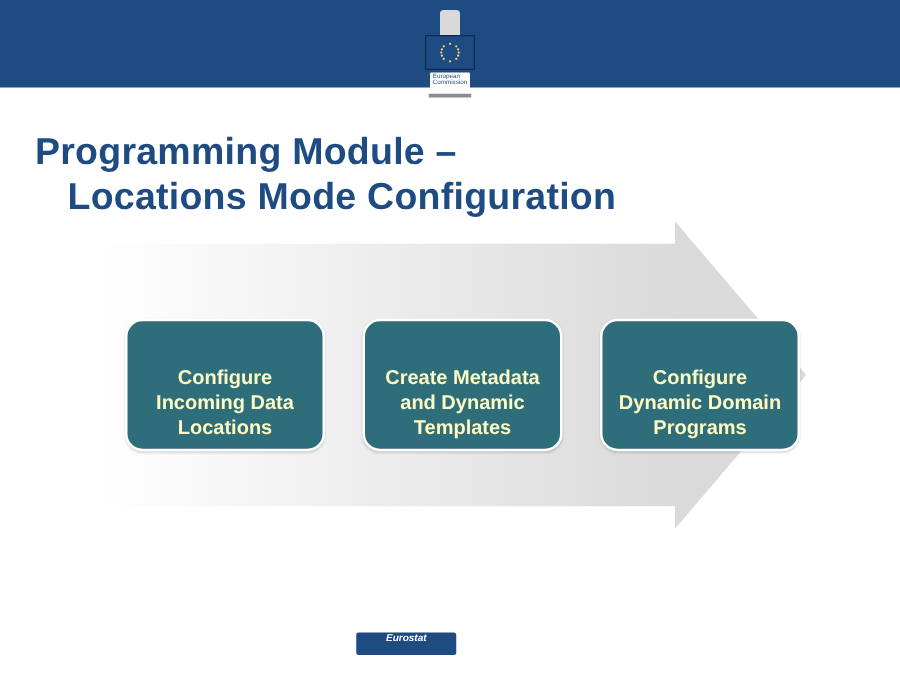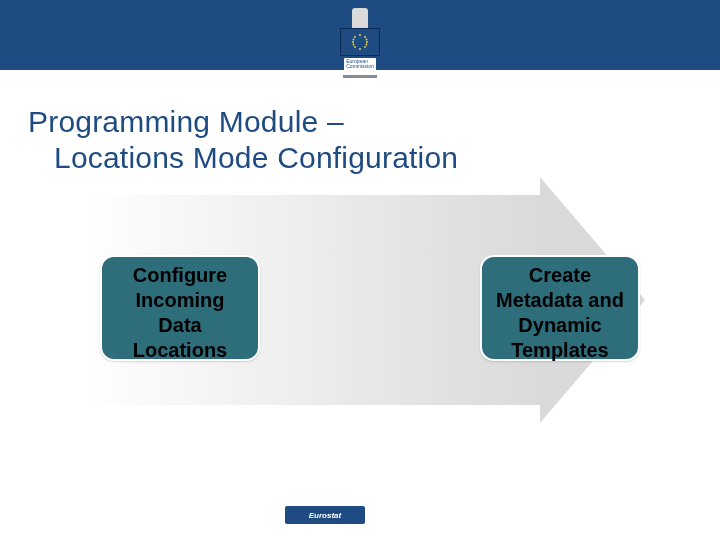--- a/index.html
+++ b/index.html
@@ -12,34 +12,34 @@
 
   
   .logo-wrap { position: absolute; top: 8px; left: 50%; transform: translateX(-50%); width: 86px; height: 84px; display: flex; flex-direction: column; align-items: center; }
   .logo-pillar { width: 16px; height: 22px; background: #d9d9d9; border-top-left-radius: 3px; border-top-right-radius: 3px; margin-bottom: -2px; }
   .logo-flag { width: 40px; height: 28px; background: #1e4b82; display: flex; align-items: center; justify-content: center; border: 1px solid #0d2a52; }
   .logo-flag svg { display: block; }
   .logo-text { margin-top: 2px; background: #fff; padding: 1px 2px; font-size: 5px; line-height: 1.05; color: #1e4b82; text-align: left; border-radius: 1px; }
   .logo-rule { width: 34px; height: 3px; background: #8a8d90; margin-top: 4px; }
 
   
-  .title { position: absolute; top: 104px; left: 28px; right: 20px; font-weight: 400; color: #1e4b82; font-size: 30px; line-height: 1.2; letter-spacing: 0.2px; }
+  .title { position: absolute; top: 104px; left: 28px; right: 20px; font-weight: 700; color: #1e4b82; font-size: 30px; line-height: 1.2; letter-spacing: 0.2px; }
   .title .line2 { display: block; padding-left: 26px; }
 
   
   .arrow-bg { position: absolute; top: 195px; left: 80px; width: 565px; height: 210px; }
   .arrow-body { position: absolute; left: 0; top: 0; width: 460px; height: 210px; background: linear-gradient(90deg, #ffffff 0%, #f0f0f0 40%, #dadada 100%); }
   .arrow-head { position: absolute; left: 460px; top: -18px; width: 0; height: 0; border-top: 123px solid transparent; border-bottom: 123px solid transparent; border-left: 105px solid #dadada; }
 
   
   .steps { position: absolute; top: 255px; left: 100px; width: 540px; display: flex; justify-content: space-between; }
-  .step { width: 160px; height: 106px; background: #2e6d7a; border: 2px solid #ffffff; border-radius: 14px; display: flex; align-items: flex-start; justify-content: center; text-align: center; color: #000000; font-weight: 700; font-size: 20px; line-height: 1.25; padding: 6px 10px; box-shadow: 0 1px 2px rgba(0,0,0,0.15); }
+  .step { width: 160px; height: 106px; background: #2e6d7a; border: 2px solid #ffffff; border-radius: 14px; display: flex; align-items: flex-end; justify-content: center; text-align: center; color: #fef9c3; font-weight: 700; font-size: 16px; line-height: 1.25; padding: 6px 10px; box-shadow: 0 1px 2px rgba(0,0,0,0.15); }
 
   
-  .footer-pill { position: absolute; bottom: 16px; left: 285px; width: 80px; height: 18px; background: #1e4b82; color: #fff; font-size: 8px; font-style: italic; font-weight: 700; display: flex; align-items: center; justify-content: center; border-radius: 2px; }
+  .footer-pill { position: absolute; bottom: 16px; left: 285px; width: 80px; height: 18px; background: #1e4b82; color: #fff; font-size: 8px; font-style: italic; font-weight: 700; display: flex; justify-content: center; border-radius: 2px; }
 </style>
 </head>
 <body>
 
 <div class="slide">
 
   <div class="banner"></div>
 
   <div class="logo-wrap">
     <div class="logo-pillar"></div>
@@ -79,19 +79,22 @@
     <div class="arrow-head"></div>
   </div>
 
   <div class="steps">
     <div class="step">
       <span>Configure Incoming Data Locations</span>
     </div>
     <div class="step">
       <span>Create Metadata and Dynamic Templates</span>
     </div>
+    <div class="step">
+      <span>Configure Dynamic Domain Programs</span>
+    </div>
   </div>
 
   <div class="footer-pill">
     <span>Eurostat</span>
   </div>
 
 </div>
 
 </body></html>

